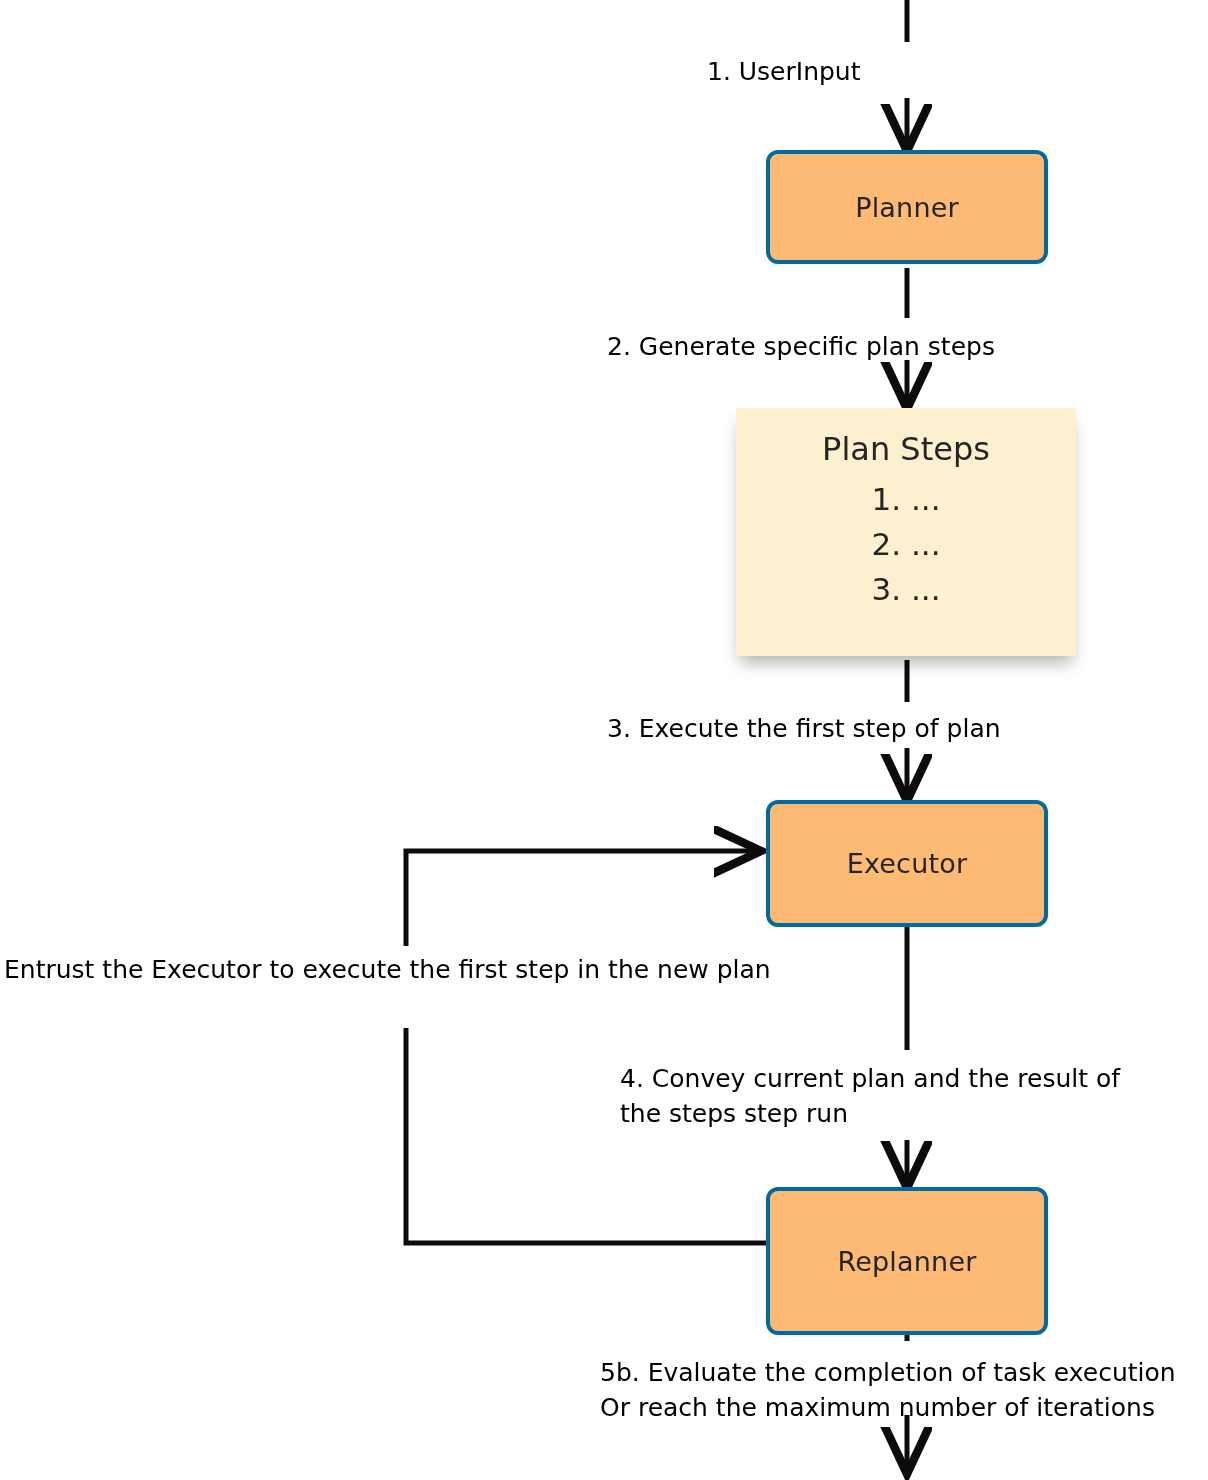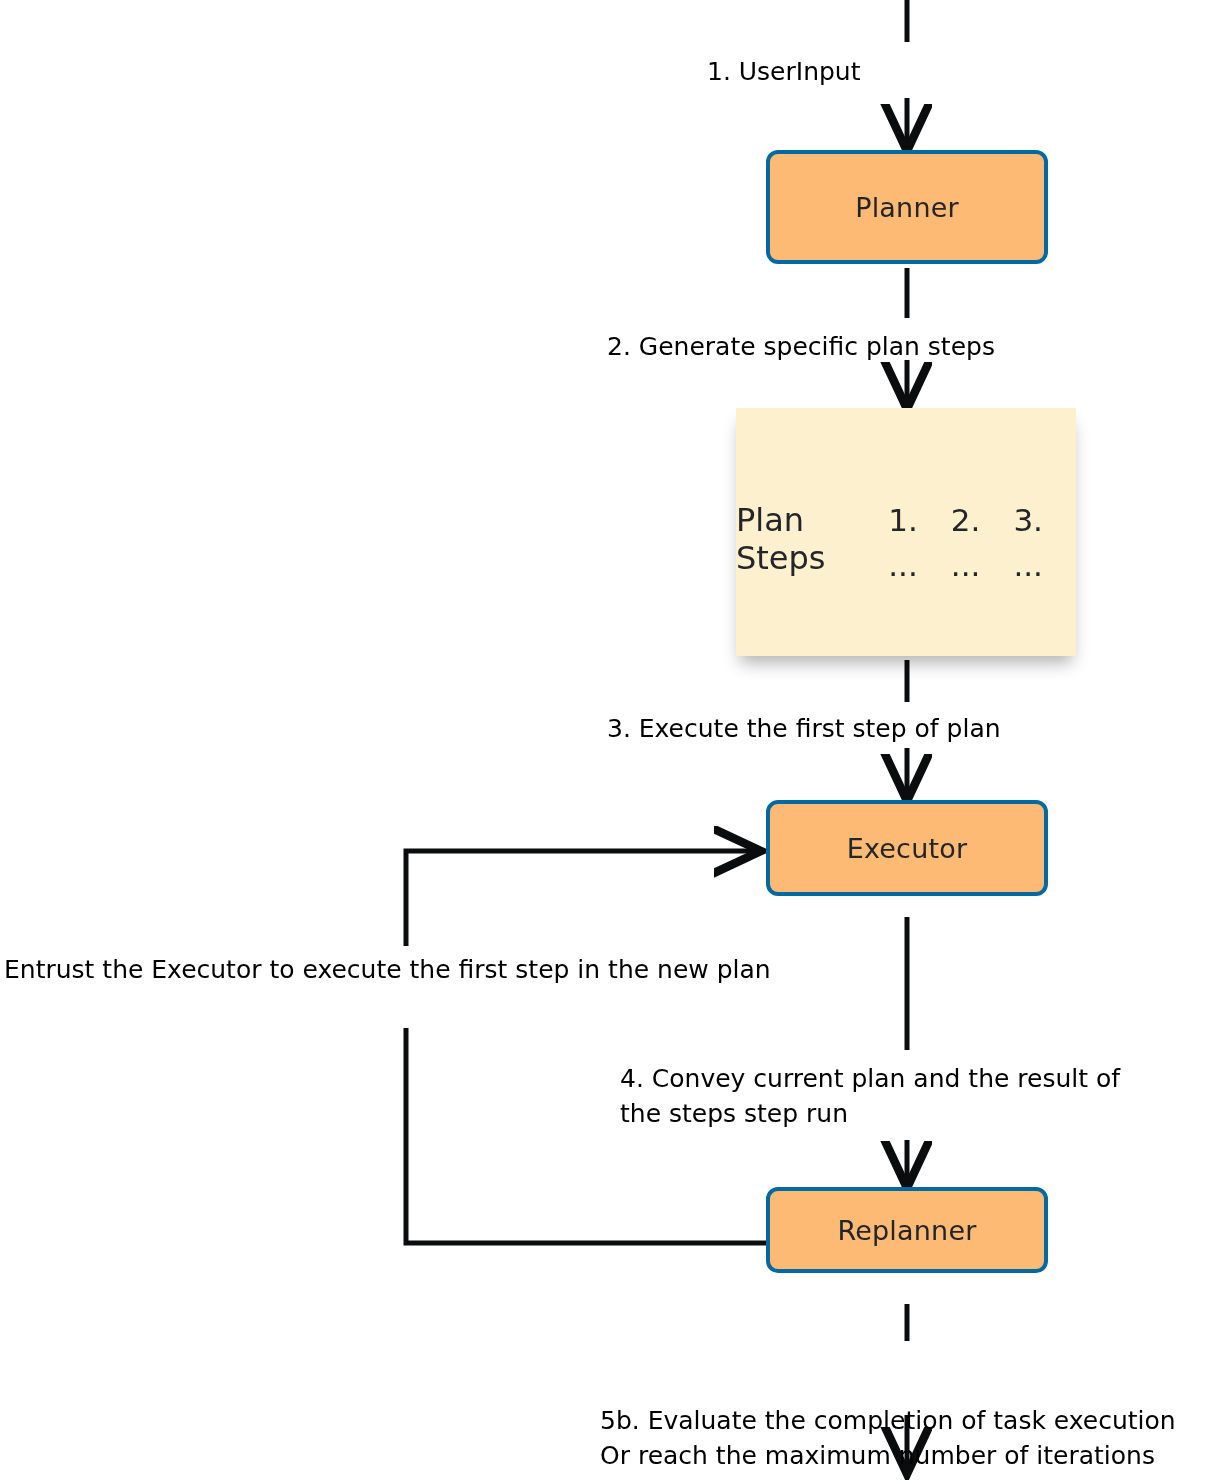--- a/index.html
+++ b/index.html
@@ -42,20 +42,21 @@
     letter-spacing: 0.2px;
     color: #242528;
   }
   .note {
     position: absolute;
     box-sizing: border-box;
     background: #fdf0cf;
     border: 0;
     border-radius: 0;
     display: flex;
+    flex-direction: column;
     align-items: center;
     justify-content: flex-start;
     padding-top: 22px;
     box-shadow: 0 11px 16px -4px rgba(0,0,0,0.30);
   }
   .note-title {
     font-size: 32px;
     color: #242528;
     margin-bottom: 9px;
   }
@@ -112,41 +113,41 @@
     <span>Planner</span>
   </div>
 
   <div class="note" style="left:736px; top:408px; width:340px; height:248px;">
     <span class="note-title">Plan Steps</span>
     <span class="note-line">1. ...</span>
     <span class="note-line">2. ...</span>
     <span class="note-line">3. ...</span>
   </div>
 
-  <div class="node" style="left:766px; top:800px; width:282px; height:96px;">
+  <div class="node" style="left:766px; top:800px; width:282px; height:127px;">
     <span>Executor</span>
   </div>
 
-  <div class="node" style="left:766px; top:1187px; width:282px; height:86px;">
+  <div class="node" style="left:766px; top:1187px; width:282px; height:148px;">
     <span>Replanner</span>
   </div>
 
   <div class="elabel" style="left:707px; top:55px; width:400px;">1. UserInput</div>
 
   <div class="elabel" style="left:607px; top:330px; width:600px;">2. Generate specific plan steps</div>
 
   <div class="elabel" style="left:607px; top:712px; width:600px;">3. Execute the first step of plan</div>
 
   <div class="elabel multi" style="left:620px; top:1062px; width:576px;">
     <div>4. Convey current plan and the result of</div>
     <div>the steps step run</div>
   </div>
 
   <div class="elabel multi" style="left:4px; top:953px; width:806px;">
     <div>Entrust the Executor to execute the first step in the new plan</div>
   </div>
 
-  <div class="elabel multi" style="left:600px; top:1404px; width:606px;">
+  <div class="elabel multi" style="left:600px; top:1356px; width:606px;">
     <div>5b. Evaluate the completion of task execution</div>
     <div>Or reach the maximum number of iterations</div>
   </div>
 
 </div>
 
 </body></html>

